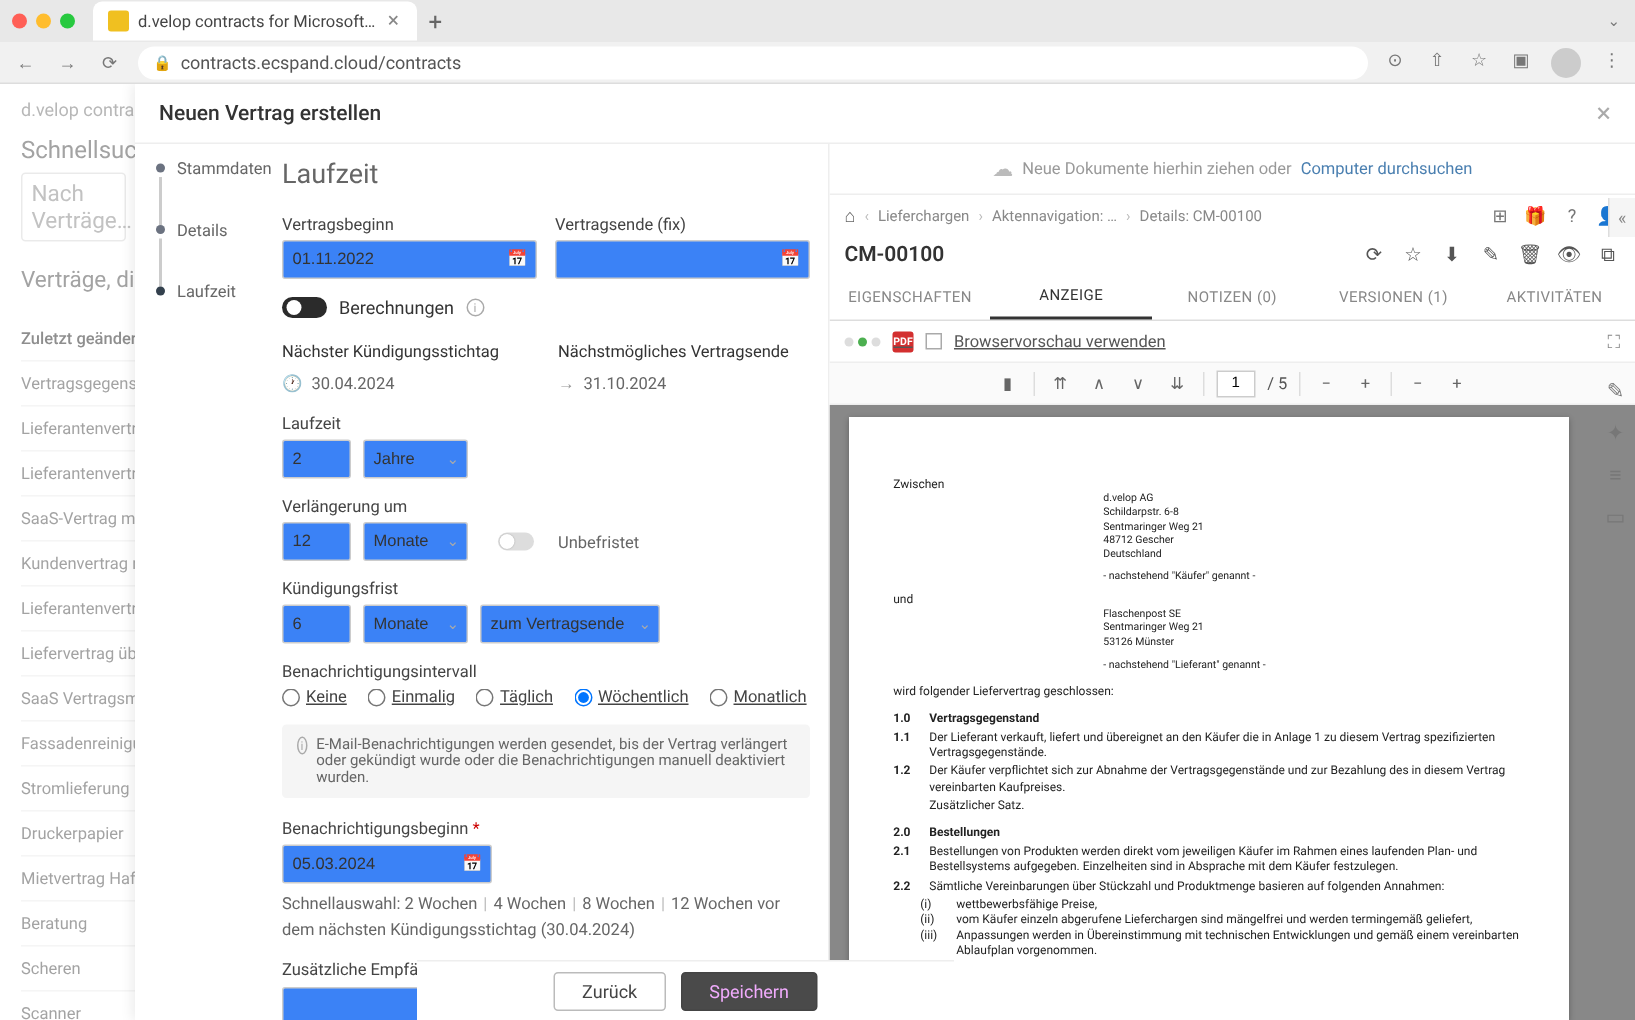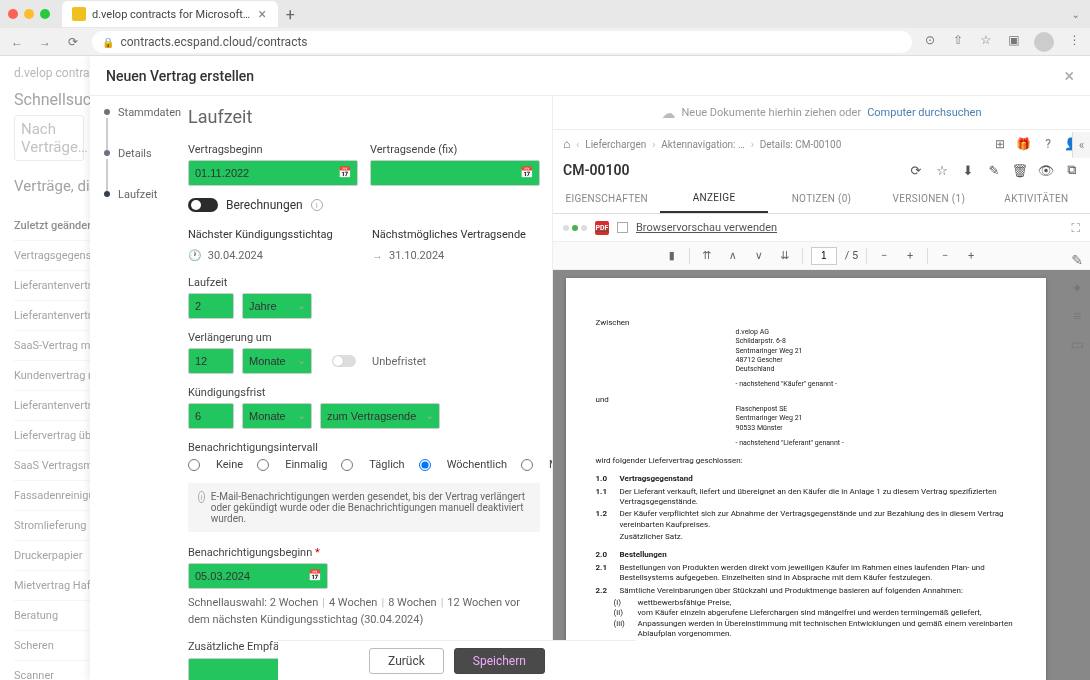--- a/index.html
+++ b/index.html
@@ -55,42 +55,42 @@
 
 
 .form-col { width: 370px; padding: 4px 12px 56px 6px; overflow-y: auto; position: relative; }
 .form-col::-webkit-scrollbar { width: 0; }
 .form-h1 { font-size: 18px; font-weight: 400; color: #666; margin-bottom: 16px; margin-top: 6px; }
 .row2 { display: flex; gap: 12px; margin-bottom: 12px; }
 .fld { flex: 1; }
 .fld-label { font-size: 11px; color: #444; margin-bottom: 4px; display: block; }
 .fld-label .req { color: #c00; }
 .input-date { position: relative; }
-.input, input[type=text], .select { width: 100%; height: 26px; border: 1px solid #ccc; border-radius: 2px; padding: 0 16px 0 6px; font-size: 11px; color: #333; background: #22c55e; }
+.input, input[type=text], .select { width: 100%; height: 26px; border: 1px solid #ccc; border-radius: 2px; padding: 0 16px 0 6px; font-size: 11px; color: #333; background: #3b82f6; }
 .cal-icon { position: absolute; right: 6px; top: 6px; color: #aaa; font-size: 11px; }
 .toggle-row { display: flex; align-items: center; gap: 8px; margin: 10px 0 16px; font-size: 12px; color: #333; }
 .toggle { width: 30px; height: 14px; background: #2b2b2b; border-radius: 8px; position: relative; }
 .toggle::after { content: ""; position: absolute; width: 10px; height: 10px; background: #fff; border-radius: 50%; top: 2px; left: 3px; }
 .info-circle { width: 12px; height: 12px; border: 1px solid #aaa; border-radius: 50%; display: inline-flex; align-items: center; justify-content: center; font-size: 8px; color: #aaa; }
 .read-row { display: flex; gap: 16px; margin-bottom: 14px; }
 .read-col { flex: 1; }
 .read-lbl { font-size: 11px; color: #333; margin-bottom: 8px; }
 .read-val { font-size: 11px; color: #666; display: flex; align-items: center; gap: 6px; }
 .clock-icon, .arrow-icon { font-size: 11px; color: #999; }
 .fld-group { margin-bottom: 12px; }
 .small-flex { display: flex; gap: 8px; align-items: center; }
 .num-input { width: 46px; }
 .select-wrap { position: relative; width: 70px; }
 .select-wrap .chev { position: absolute; right: 6px; top: 7px; color: #aaa; font-size: 10px; }
 .select-wrap.w100 { width: 120px; }
 .mini-toggle { width: 24px; height: 12px; background: #ddd; border-radius: 8px; position: relative; margin-left: 12px; }
 .mini-toggle::after { content: ""; position: absolute; width: 10px; height: 10px; background: #fff; border-radius: 50%; top: 1px; left: 1px; box-shadow: 0 0 1px rgba(0,0,0,0.3); }
 .mini-toggle-lbl { font-size: 11px; color: #666; margin-left: 8px; }
 .radios { display: flex; gap: 14px; margin-top: 4px; }
-.radio { display: flex; align-items: center; gap: 16px; font-size: 11px; color: #444; }
+.radio { display: flex; align-items: center; gap: 4px; font-size: 11px; color: #444; text-decoration: underline; }
 .radio input { width: 12px; height: 12px; }
 .notice-box { background: #f5f5f5; padding: 8px 10px; margin: 10px 0 14px; font-size: 10px; color: #666; display: flex; gap: 6px; border-radius: 3px; }
 .quick-txt { font-size: 11px; color: #666; margin-top: 6px; line-height: 1.5; }
 .quick-txt .sep { margin: 0 4px; color: #bbb; }
 
 
 .form-footer { position: absolute; left: 188px; bottom: 0; width: 358px; height: 40px; background: #fff; display: flex; align-items: center; justify-content: center; gap: 10px; border-top: 1px solid #eee; }
 .btn { height: 26px; padding: 0 18px; border-radius: 3px; font-size: 12px; display: flex; align-items: center; cursor: pointer; }
 .btn.secondary { border: 1px solid #bbb; background: #fff; color: #444; }
 .btn.primary { border: 1px solid #444; background: #4a4a4a; color: #f0abfc; }
@@ -423,21 +423,21 @@
                 <div>Schildarpstr. 6-8</div>
                 <div>Sentmaringer Weg 21</div>
                 <div>48712 Gescher</div>
                 <div>Deutschland</div>
               </div>
             <div class="pdf-addr">- nachstehend "Käufer" genannt -</div>
             <div>und</div>
             <div class="pdf-addr" id="party2">
                 <div>Flaschenpost SE</div>
                 <div>Sentmaringer Weg 21</div>
-                <div>90533 Münster</div>
+                <div>53126 Münster</div>
               </div>
             <div class="pdf-addr">- nachstehend "Lieferant" genannt -</div>
             <div style="margin:8px 0">wird folgender Liefervertrag geschlossen:</div>
             <div class="pdf-sec">
               <div class="pdf-sec-row">
                   <span class="pdf-num">1.0</span>
                   <span class="pdf-txt pdf-bold">Vertragsgegenstand</span>
                 </div>
               <div class="pdf-sec-row">
                   <span class="pdf-num">1.1</span>

